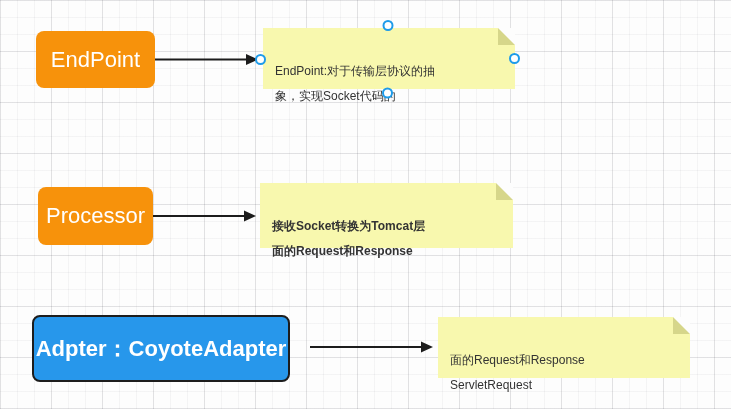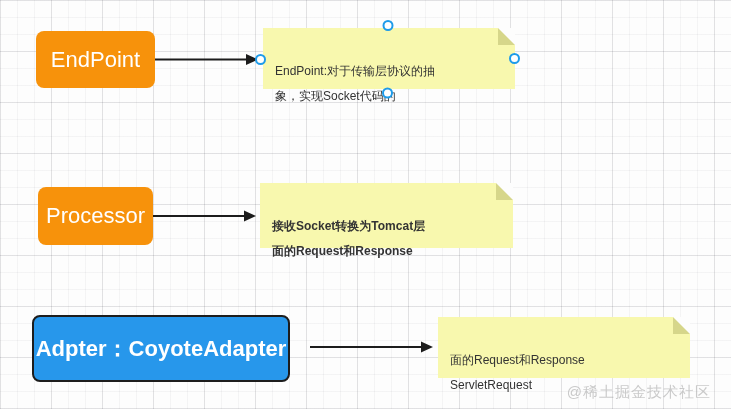--- a/index.html
+++ b/index.html
@@ -125,15 +125,14 @@
       <line class="connector-line" x1="310" y1="347" x2="422" y2="347"></line>
       <polygon class="arrow-head" points="433,347 421,341.5 421,352.5"></polygon>
     </g>
 
     <circle class="handle" cx="388" cy="25.5" r="4.5"></circle>
     <circle class="handle" cx="514.5" cy="58.5" r="4.5"></circle>
     <circle class="handle" cx="387.5" cy="93" r="4.5"></circle>
     <circle class="handle" cx="260.5" cy="59.5" r="4.5"></circle>
   </svg>
 
-  <div class="watermark">@稀土掘金技术社区</div>
 
 </div>
 
 </body></html>

